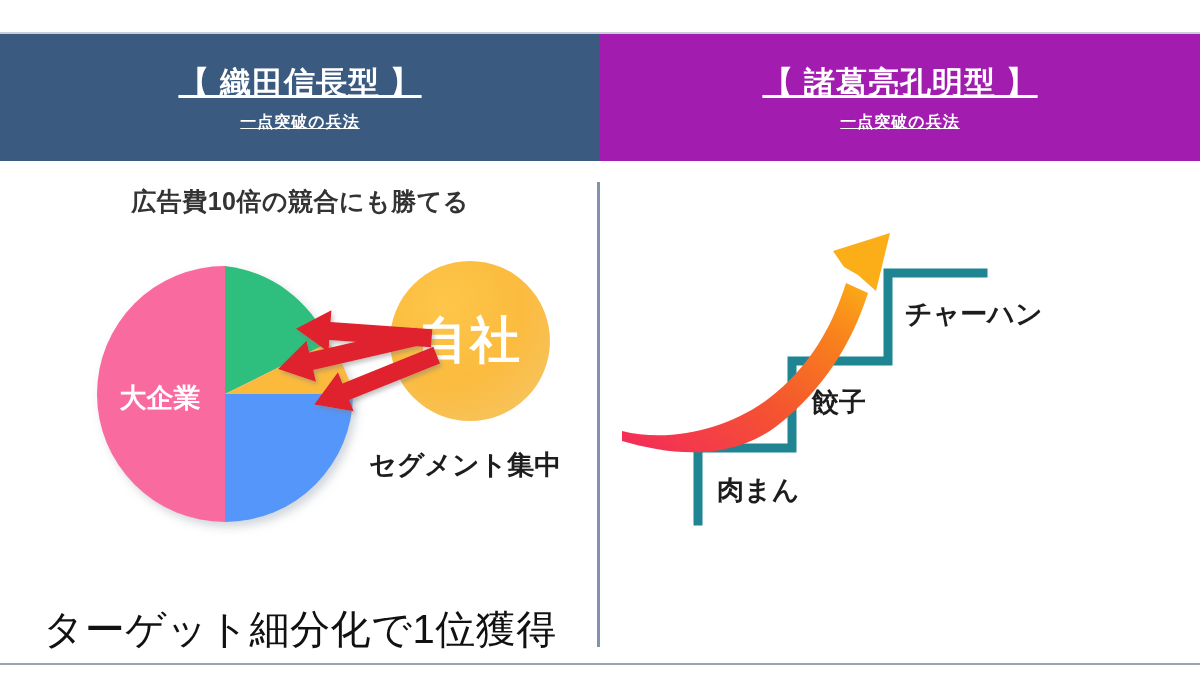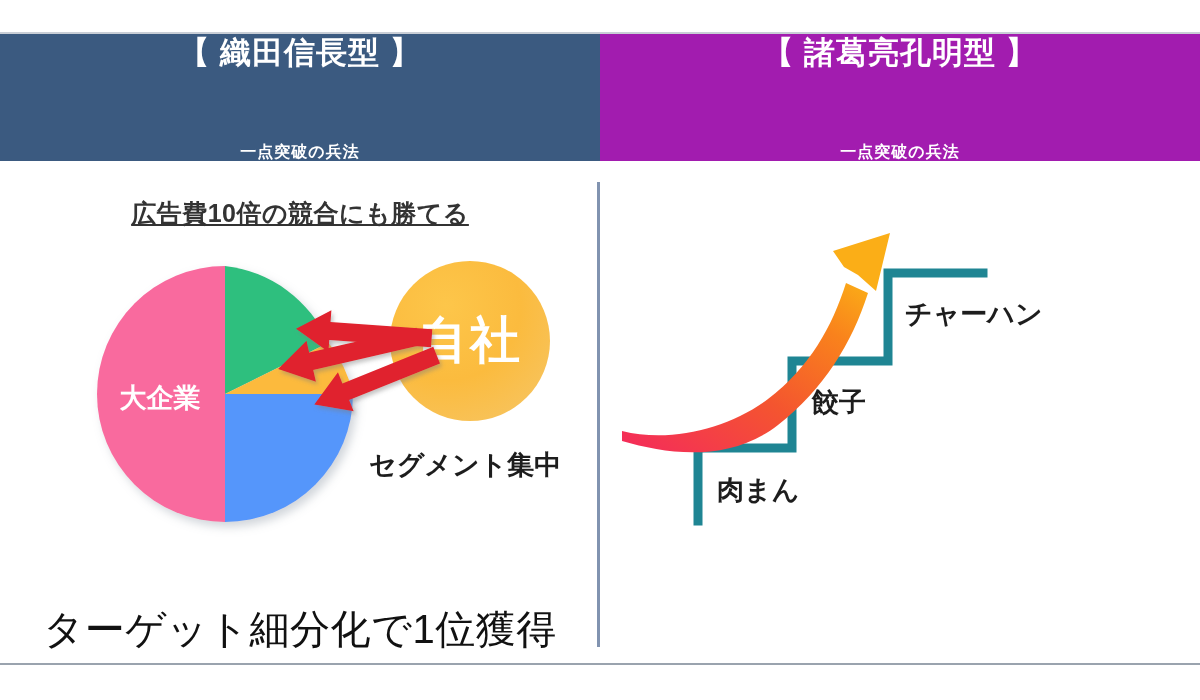--- a/index.html
+++ b/index.html
@@ -41,23 +41,24 @@
     top: 0;
     width: 1200px;
     height: 127px;
     display: flex;
   }
   .header-cell {
     flex: 1 1 50%;
     display: flex;
     flex-direction: column;
     align-items: center;
-    justify-content: space-between;
+    justify-content: center;
     color: #ffffff;
     box-sizing: border-box;
+    text-decoration: underline;
   }
   .header-cell.left  { background: #3b5a80; }
   .header-cell.right { background: #a21caf; }
 
   .header-title {
     font-size: 31px;
     font-weight: bold;
     letter-spacing: 1px;
     line-height: 1.25;
     margin-bottom: 9px;
@@ -89,29 +90,28 @@
     display: flex;
   }
   .pane {
     position: relative;
     flex: 1 1 50%;
     box-sizing: border-box;
   }
 
   .pane-sub {
     position: absolute;
-    top: 36px;
+    top: 24px;
     left: 0;
     width: 100%;
     text-align: center;
     font-size: 25px;
     font-weight: bold;
     color: #333333;
     letter-spacing: 0.5px;
-    text-decoration: underline;
   }
 
   .pane-caption {
     position: absolute;
     bottom: 8px;
     left: 0;
     width: 100%;
     text-align: center;
     font-size: 40px;
     font-weight: normal;

